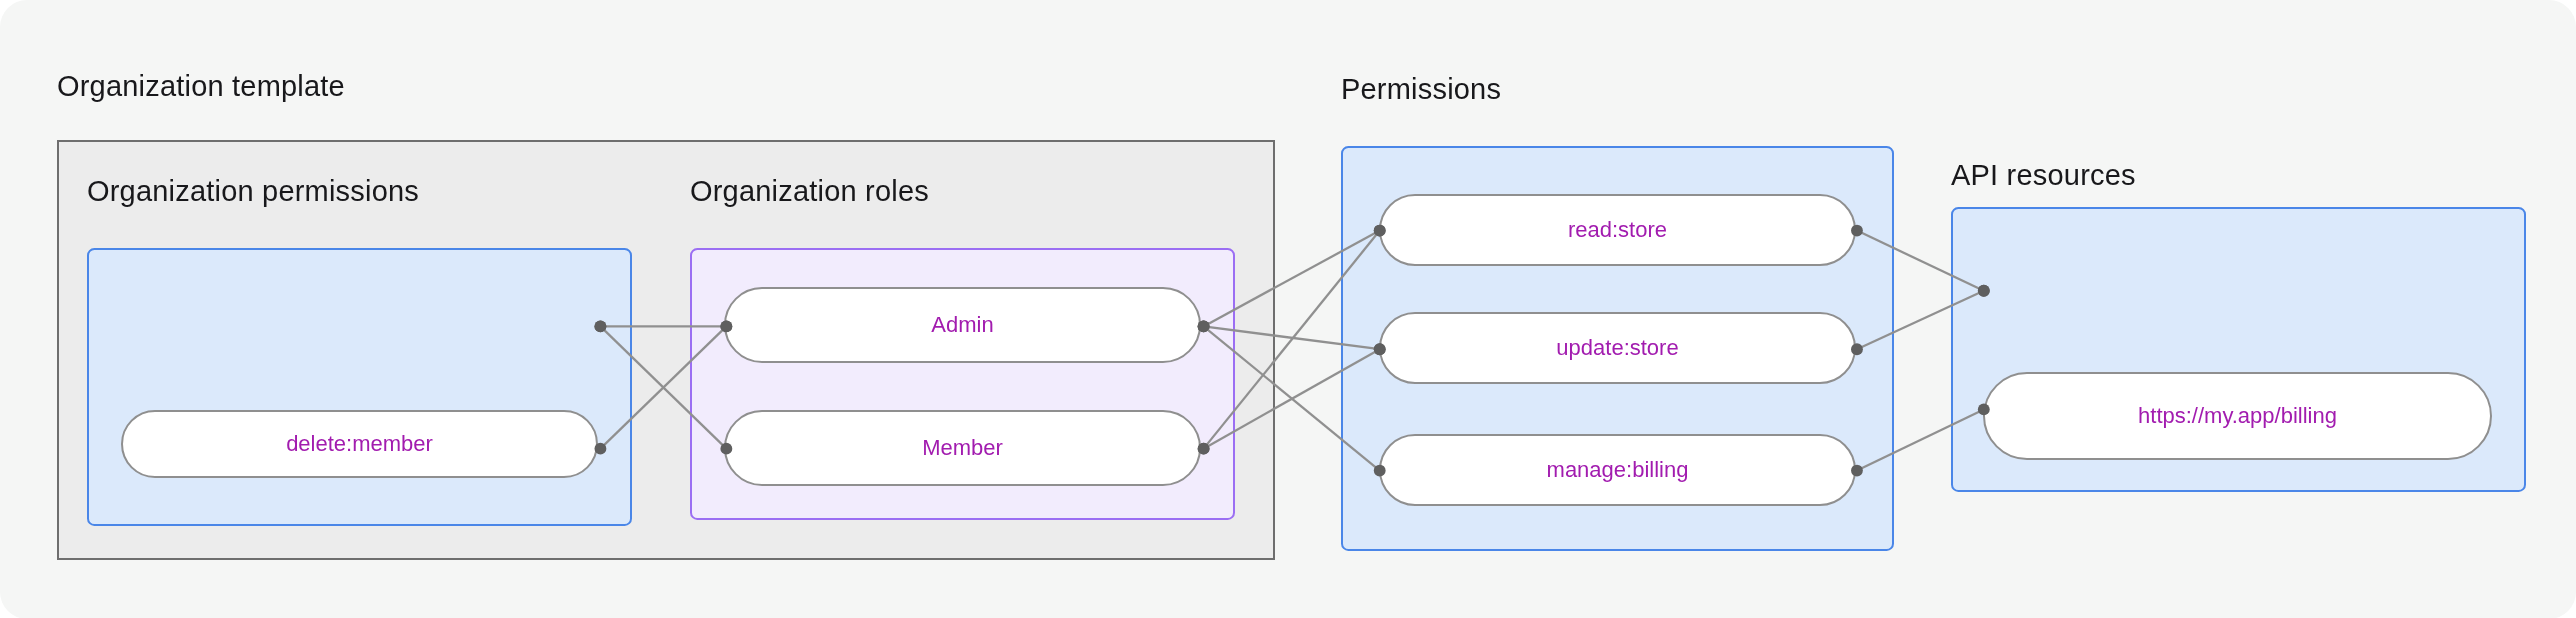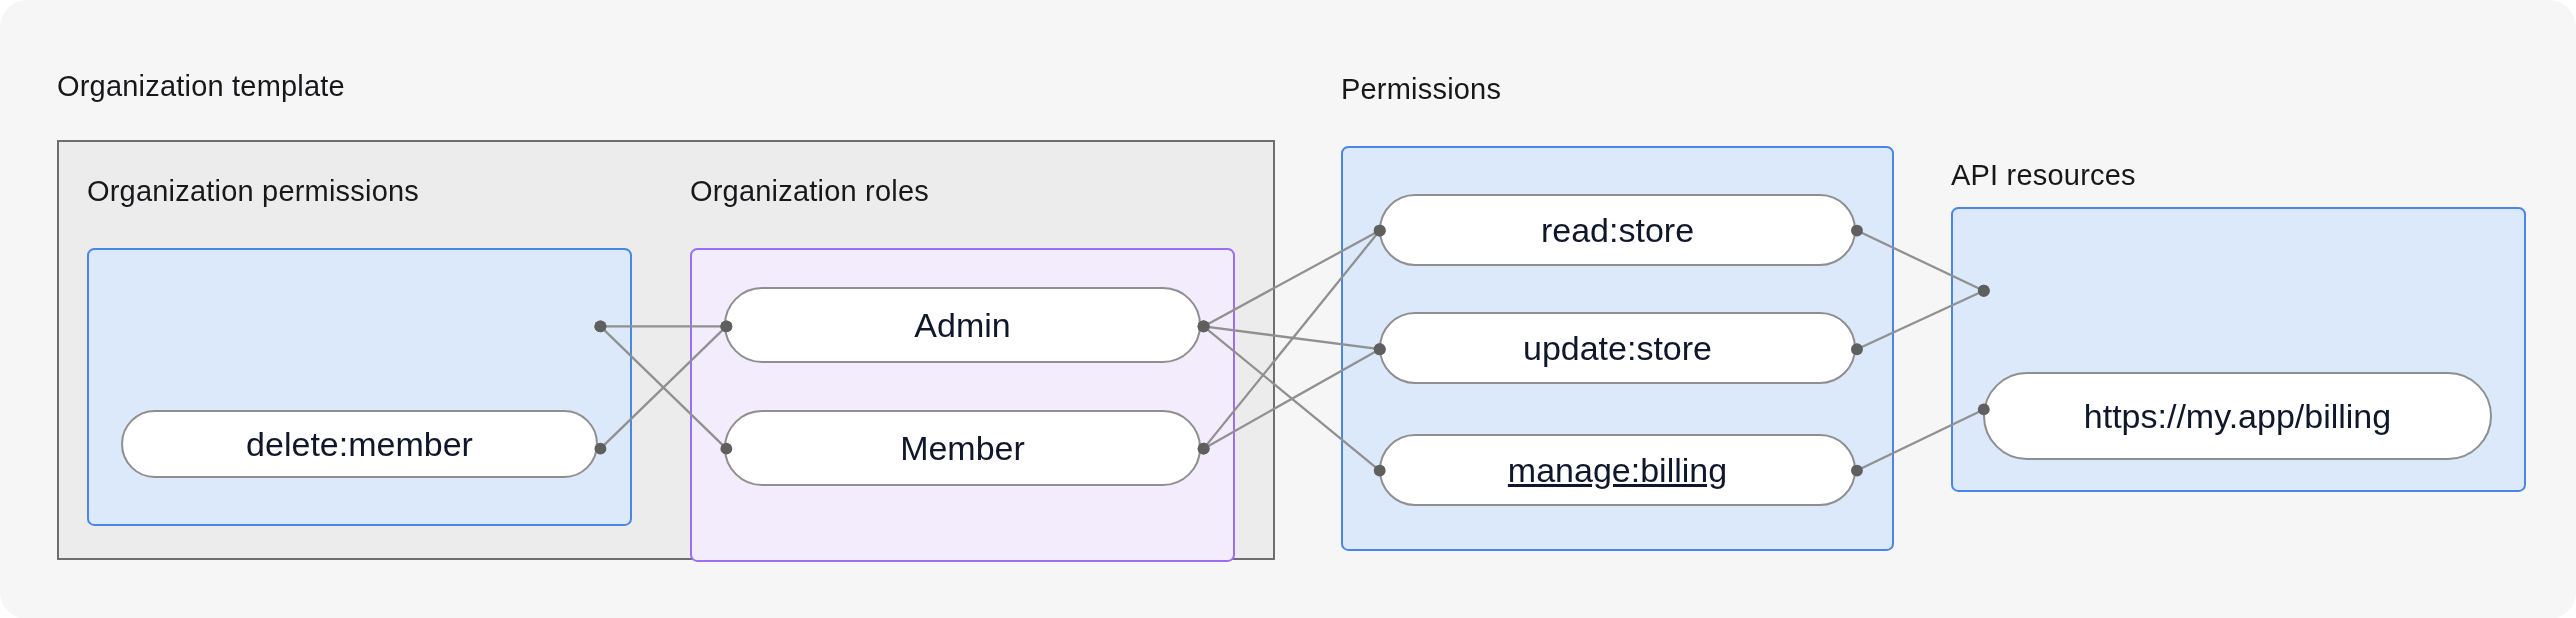--- a/index.html
+++ b/index.html
@@ -40,44 +40,44 @@
     background: var(--blue-fill, #dbe9fb);
     border: 2.7px solid var(--blue-border, #4a86e8);
     border-radius: 7.3px;
   }
   .group-purple {
     background: var(--purple-fill, #f2ecfd);
     border: 2.7px solid var(--purple-border, #9b6ef3);
     border-radius: 7.3px;
   }
   .group-op    { left: 28px;   top: 106px; width: 545px; height: 278px; }
-  .group-roles { left: 631px;  top: 106px; width: 545px; height: 314px; padding-left: 32px; }
+  .group-roles { left: 631px;  top: 106px; width: 545px; height: 272px; padding-left: 32px; }
   .group-perms { left: 1341px; top: 146px; width: 553px; height: 405px; }
   .group-api   { left: 1951px; top: 207px; width: 575px; height: 285px; }
   .pill {
     position: absolute;
     box-sizing: border-box;
     background: #ffffff;
     border: 2.3px solid var(--pill-border, #8f8f8f);
     border-radius: 912px;
     display: flex;
     align-items: center;
     justify-content: center;
-    font-size: 34px;
-    color: #0f172a;
+    font-size: 22px;
+    color: #a21caf;
     white-space: nowrap;
     z-index: 2;
   }
   .n-invite  { left: 32px; top: 37px;  width: 477px; height: 76px; }
   .n-delete  { left: 32px; top: 160px; width: 477px; height: 68px; }
   .n-admin   { left: 32px; top: 37px;  width: 477px; height: 76px; }
   .n-member  { left: 32px; top: 160px; width: 477px; height: 76px; }
   .n-read    { left: 36px; top: 46px;  width: 477px; height: 72px; }
   .n-update  { left: 36px; top: 164px; width: 477px; height: 72px; }
-  .n-manage  { left: 36px; top: 286px; width: 477px; height: 72px; text-decoration: underline; }
+  .n-manage  { left: 36px; top: 286px; width: 477px; height: 72px; }
   .n-members { left: 30px; top: 45px;  width: 509px; height: 72px; }
   .n-billing { left: 30px; top: 163px; width: 509px; height: 88px; }
   .lbl-template { left: 57px;   top: 60px; margin-top: 10px; }
   .lbl-op       { left: 28px;   top: 33px; }
   .lbl-roles    { left: 631px;  top: 33px; }
   .lbl-perms    { left: 1341px; top: 73px; }
   .lbl-api      { left: 1951px; top: 135px; margin-top: 24px; }
   #edges-svg {
     position: absolute;
     left: 0; top: 0;

